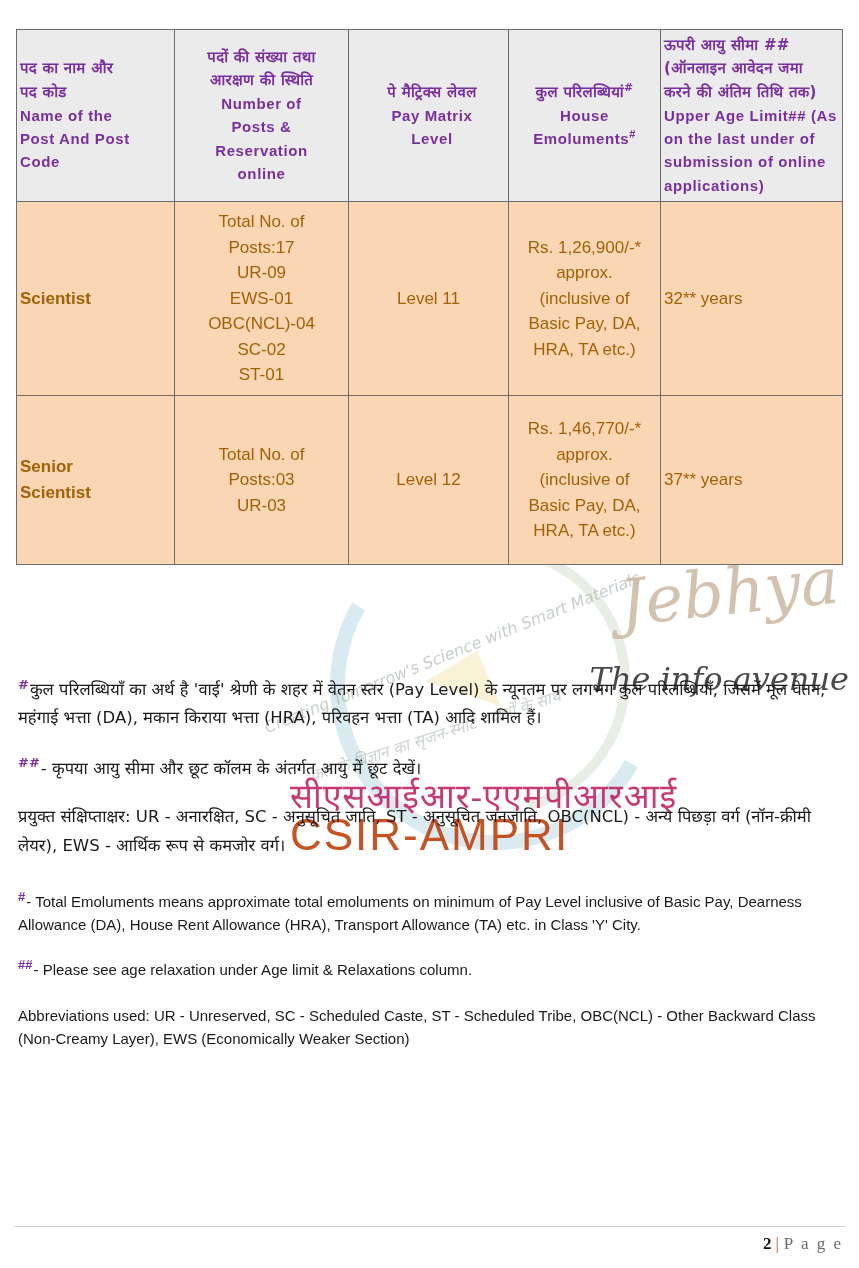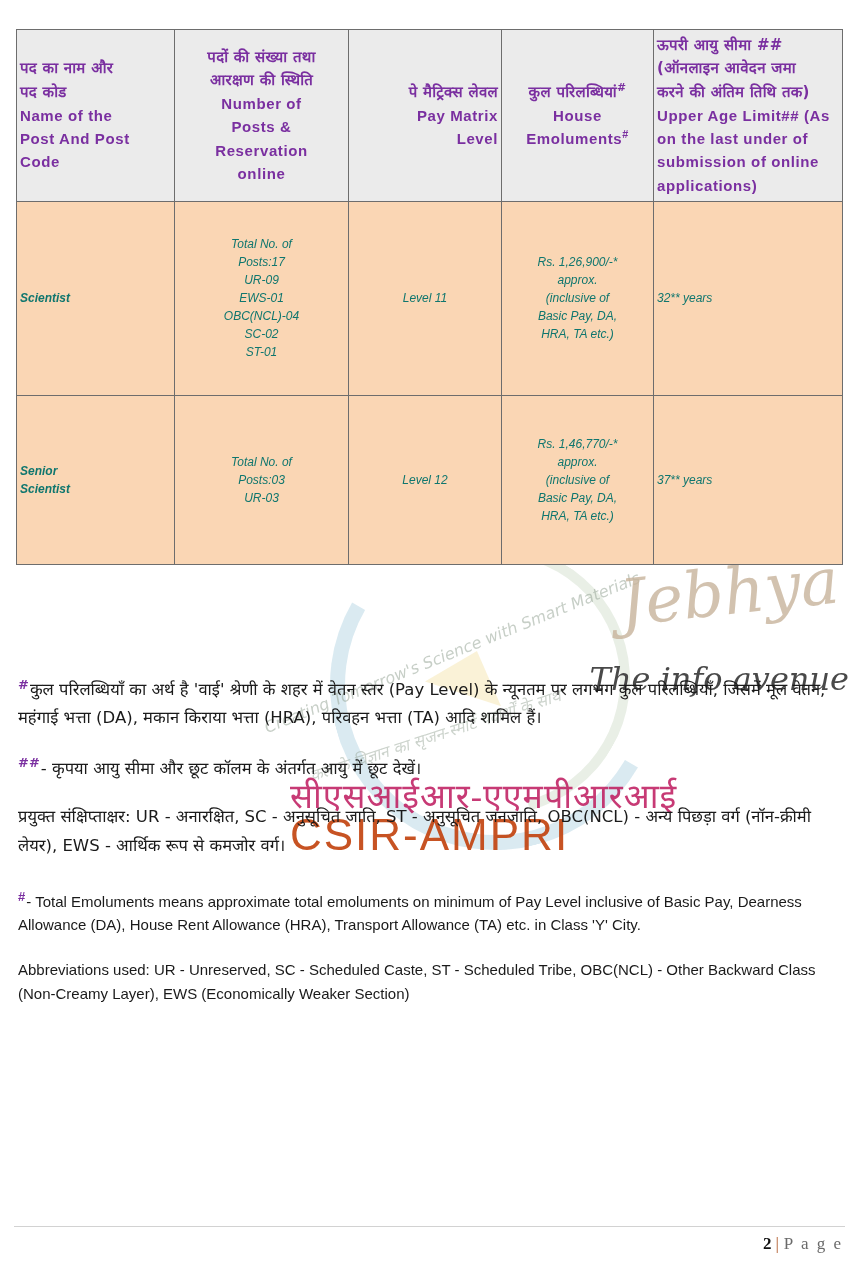--- a/index.html
+++ b/index.html
@@ -160,24 +160,23 @@
     letter-spacing: 0.6px;
     padding-top: 8px;
     padding-bottom: 8px;
   }
   thead td .dev {
     font-family: "DejaVu Sans", sans-serif;
     letter-spacing: 0.3px;
   }
   tbody td {
     background: #fad6b4;
-    color: #0f766e;
-    font-size: 12px;
+    color: #a16207;
+    font-size: 17px;
     line-height: 1.5;
-    font-style: italic;
   }
   td.c-post {
     width: 151px;
     font-weight: bold;
     text-align: left;
     padding-left: 10px;
   }
   td.c-posts-num {
     width: 167px;
     text-align: center;
@@ -299,21 +298,21 @@
           <div>Code</div>
         </td>
         <td class="c-posts-num">
           <div class="dev">पदों की संख्या तथा</div>
           <div class="dev">आरक्षण की स्थिति</div>
           <div>Number of</div>
           <div>Posts &amp;</div>
           <div>Reservation</div>
           <div>online</div>
         </td>
-        <td class="c-level" style="text-align:right;padding-left:3px">
+        <td class="c-level" style="text-align:center;padding-left:10px">
           <div class="dev">पे मैट्रिक्स लेवल</div>
           <div>Pay Matrix</div>
           <div>Level</div>
         </td>
         <td class="c-emol">
           <div class="dev"><span>कुल परिलब्धियां</span><sup class="mark">#</sup></div>
           <div>House</div>
           <div><span>Emoluments</span><sup class="mark">#</sup></div>
         </td>
         <td class="c-age" style="text-align:left;padding-left:3px">
@@ -374,20 +373,21 @@
 
   <div class="notes">
     <p class="note hi" id="note-hi-1"><span class="sym">#</span><span>कुल परिलब्धियाँ का अर्थ है 'वाई' श्रेणी के शहर में वेतन स्तर (Pay Level) के न्यूनतम पर लगभग कुल परिलब्धियाँ, जिसमें मूल वेतन, महंगाई भत्ता (DA), मकान किराया भत्ता (HRA), परिवहन भत्ता (TA) आदि शामिल हैं।</span></p>
 
     <p class="note hi" id="note-hi-2"><span class="sym">##</span><span>- कृपया आयु सीमा और छूट कॉलम के अंतर्गत आयु में छूट देखें।</span></p>
 
     <p class="note hi" id="note-hi-3">प्रयुक्त संक्षिप्ताक्षर:  UR - अनारक्षित, SC - अनुसूचित जाति, ST - अनुसूचित जनजाति, OBC(NCL) - अन्य पिछड़ा वर्ग (नॉन-क्रीमी लेयर), EWS - आर्थिक रूप से कमजोर वर्ग।</p>
 
     <p class="note en" id="note-en-1"><span class="sym">#</span><span>- Total Emoluments means approximate total emoluments on minimum of Pay Level inclusive of Basic Pay, Dearness Allowance (DA), House Rent Allowance (HRA), Transport Allowance (TA) etc. in Class 'Y' City.</span></p>
 
+    <p class="note en" id="note-en-2"><span class="sym">##</span><span>- Please see age relaxation under Age limit &amp; Relaxations column.</span></p>
 
     <p class="note en" id="note-en-3">Abbreviations used: UR - Unreserved, SC - Scheduled Caste, ST - Scheduled Tribe, OBC(NCL) - Other Backward Class (Non-Creamy Layer), EWS (Economically Weaker Section)</p>
   </div>
 
   <div class="footer-rule"></div>
   <div class="footer">
     <span class="pagenum">2</span><span class="sep">|</span><span>P a g e</span>
   </div>
 
 </div>

